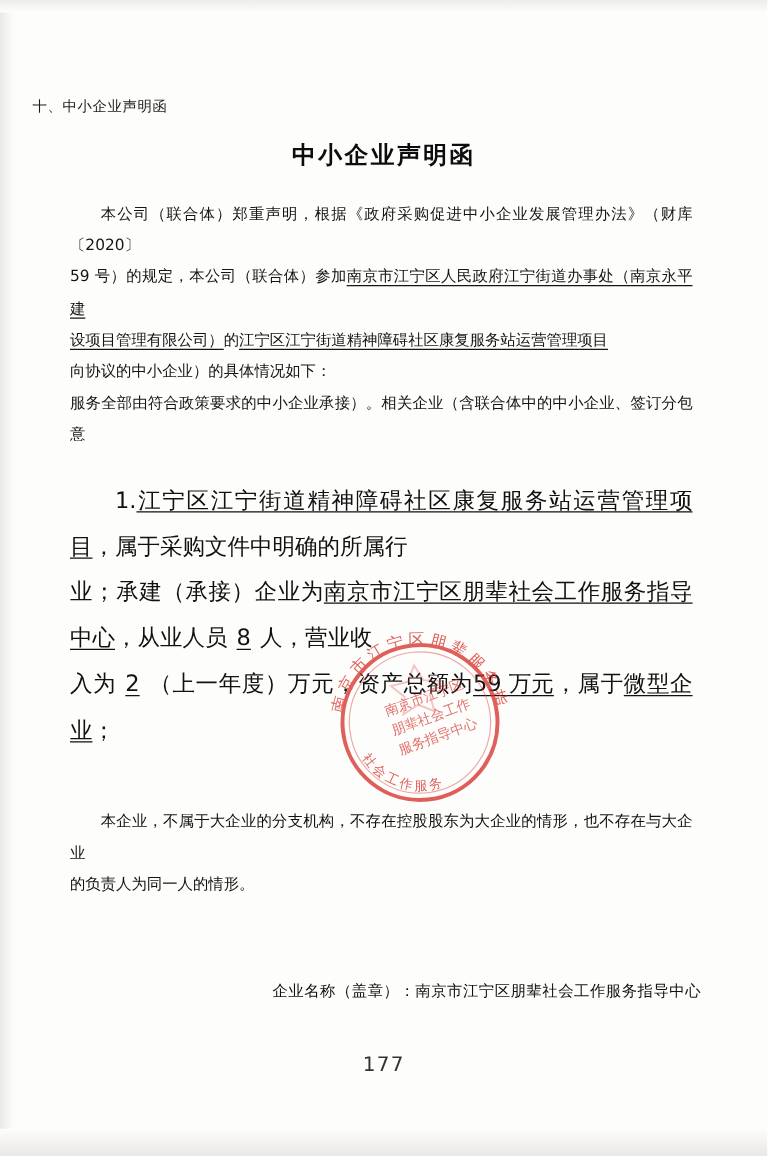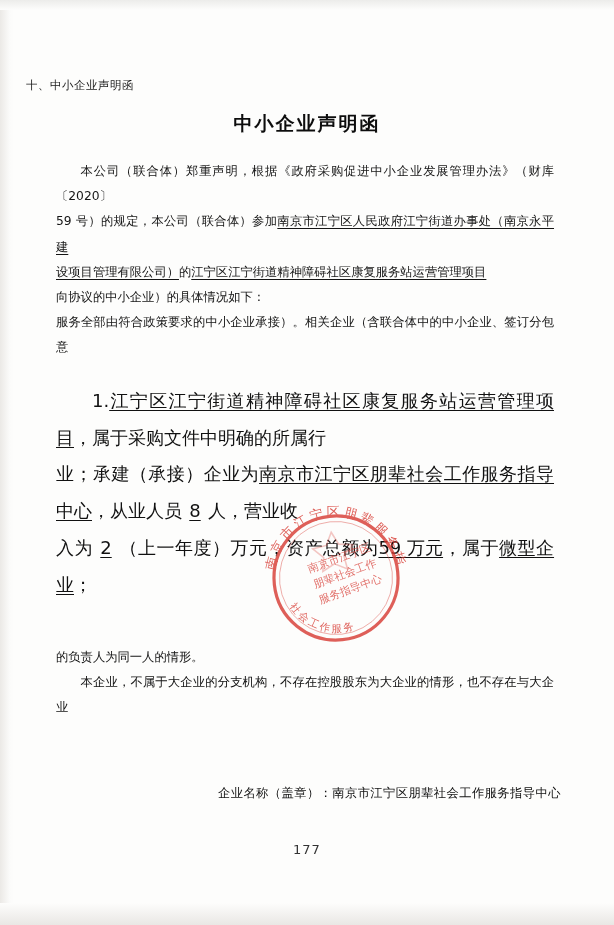--- a/index.html
+++ b/index.html
@@ -116,21 +116,21 @@
     width: 160px;
     height: 160px;
     pointer-events: none;
   }
   .stamp svg { display: block; }
   .page-number {
     position: absolute;
     left: 0; right: 0;
     top: 842px;
     text-align: center;
-    font-size: 13px;
+    font-size: 16px;
     color: #333;
     letter-spacing: 1px;
   }
 </style>
 </head>
 <body>
 
 <div class="page">
   <div class="scan-edge-left"></div>
   <div class="scan-edge-top"></div>
@@ -151,22 +151,22 @@
     </div>
 
     <div class="item-block">
       <div class="para"><span>1.</span><span class="ul">江宁区江宁街道精神障碍社区康复服务站运营管理项目</span><span>，属于采购文件中明确的所属行</span></div>
       <div class="para noindent"><span>业；承建（承接）企业为</span><span class="ul">南京市江宁区朋辈社会工作服务指导中心</span><span>，从业人员</span><span class="blank">8</span><span>人，营业收</span></div>
       <div class="para noindent"><span>入为</span><span class="blank">2</span><span>（上一年度）万元，资产总额为</span><span class="blank">59 万元</span><span>，属于</span><span class="ul">微型企业</span><span>；</span></div>
     </div>
 
     <div class="tail-block">
       <div class="gap"></div>
+      <div class="para"><span>本企业，不属于大企业的分支机构，不存在控股股东为大企业的情形，也不存在与大企业</span></div>
       <div class="para noindent"><span>的负责人为同一人的情形。</span></div>
-      <div class="para"><span>本企业，不属于大企业的分支机构，不存在控股股东为大企业的情形，也不存在与大企业</span></div>
     </div>
 
     <div class="sign-block">
       <div class="sign-line"><span>企业名称（盖章）：</span><span>南京市江宁区朋辈社会工作服务指导中心</span></div>
     </div>
 
   </div>
 
   <div class="stamp">
     <svg width="160" height="160" viewBox="0 0 160 160" aria-hidden="true">

